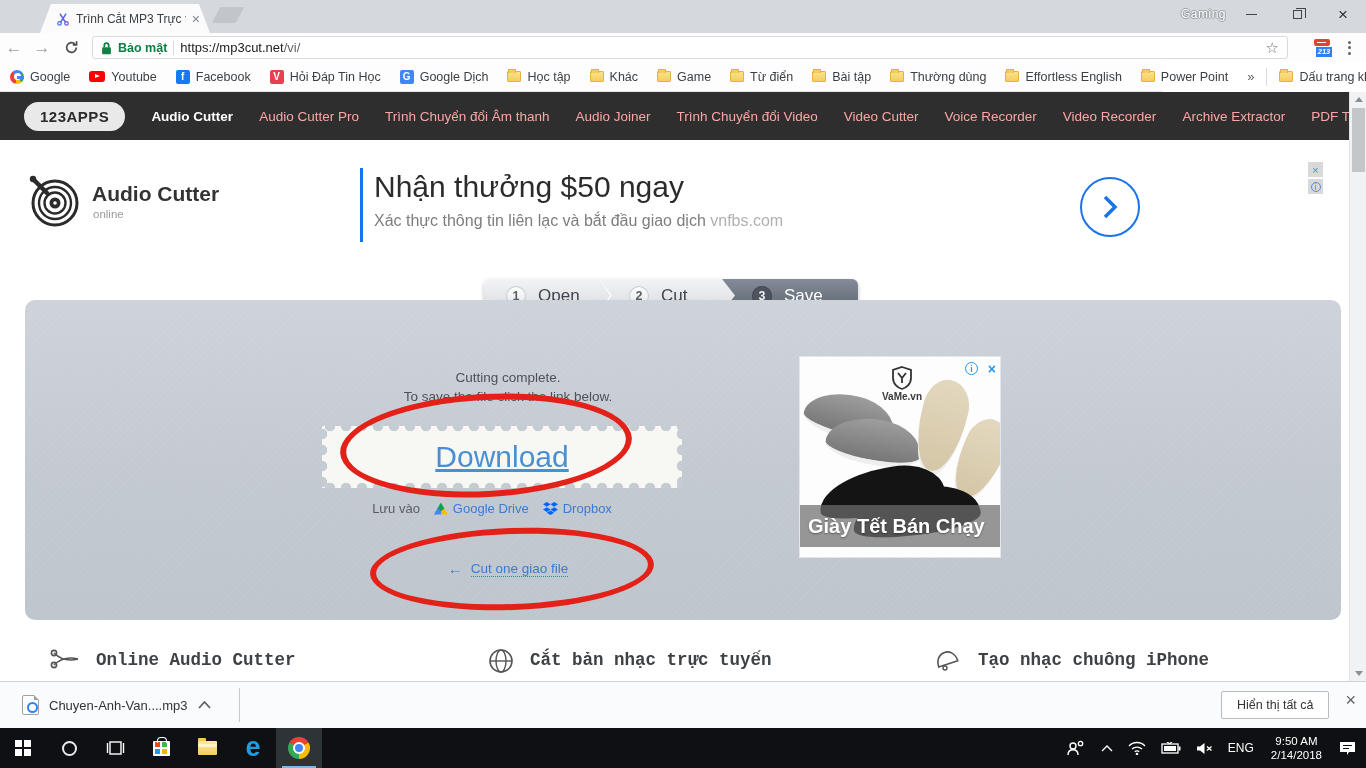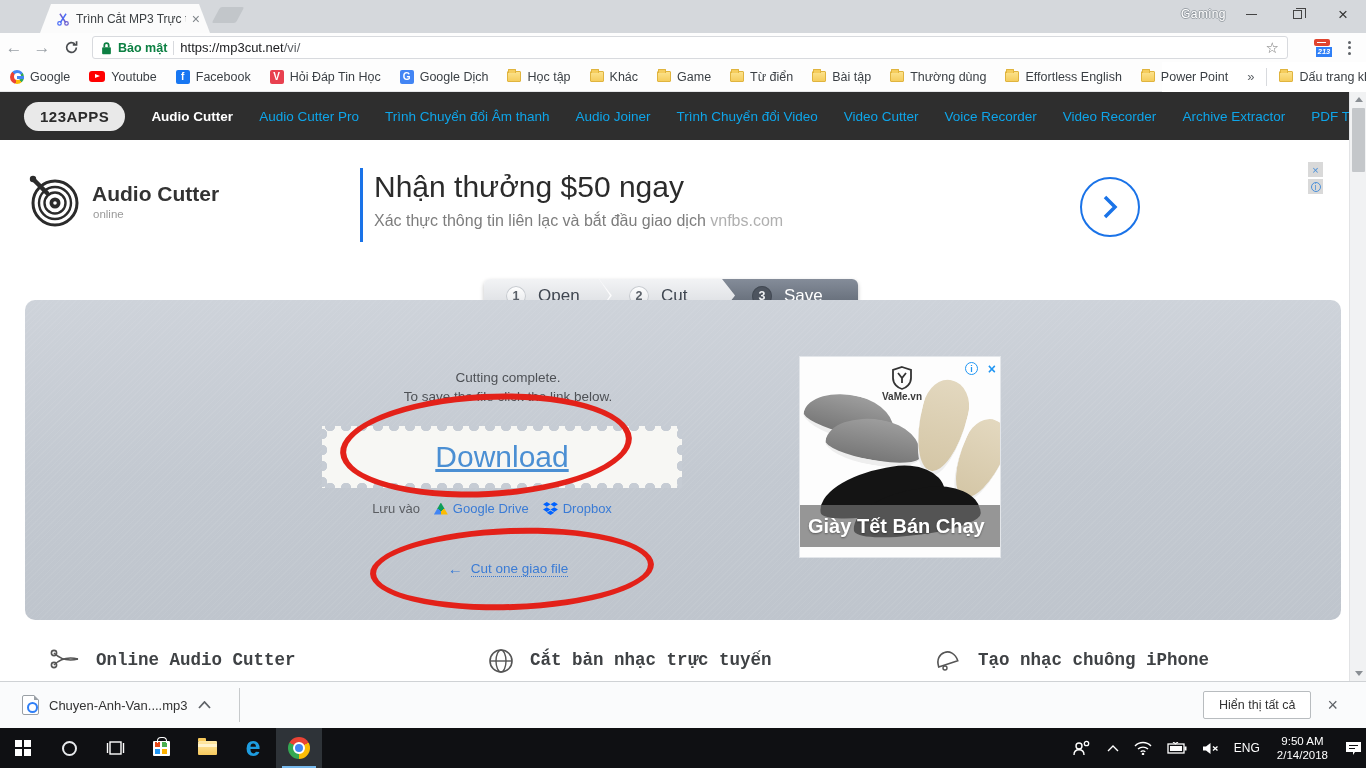--- a/index.html
+++ b/index.html
@@ -57,21 +57,21 @@
   .fb { background:#1877f2; } .vred { background:#e8404f; } .gtr { background:#4285f4; }
   #bm-right { margin-left:auto; display:flex; align-items:center; gap:12px; }
   #bm-overflow { color:#5f6368; font-size:13px; }
   .bm-div { width:1px; height:18px; background:#d8dade; }
 
   
   #site-nav { position:absolute; top:92px; left:0; width:1366px; height:48px; background:#2e2e2e;
               display:flex; align-items:center; padding:0 24px; gap:26px; }
   #logo-pill { background:#e9e9e9; color:#2b2b2b; font-weight:700; font-size:15px; letter-spacing:.5px;
                padding:6px 16px; border-radius:16px; }
-  .nav-link { font-size:13.5px; color:#0ea5e9; white-space:nowrap; }
+  .nav-link { font-size:13.5px; color:#fca5a5; white-space:nowrap; }
   .nav-link.active { color:#fff; font-weight:700; }
 
   
   #content { position:absolute; top:140px; left:0; width:1366px; height:541px; background:#fff; overflow:hidden; }
 
   #app-logo { position:absolute; left:26px; top:34px; width:54px; height:54px; }
   #app-title { position:absolute; left:92px; top:42px; font-size:21px; font-weight:700; color:#333; }
   #app-subtitle { position:absolute; left:93px; top:68px; font-size:11.5px; color:#9a9a9a; }
 
   #ad-banner-bar { position:absolute; left:360px; top:28px; width:3px; height:74px; background:#1a73e8; }
@@ -168,21 +168,21 @@
 
   
   #shelf { position:absolute; top:681px; left:0; width:1366px; height:47px; background:#fafbfc; border-top:1px solid #cfd2d5;
            display:flex; align-items:center; }
   #dl-item { display:flex; align-items:center; gap:10px; padding:0 16px 0 22px; }
   #dl-file-icon { width:17px; height:20px; background:#fff; border:1px solid #9aa0a6; border-radius:2px; position:relative; }
   #dl-file-icon::before { content:''; position:absolute; right:-1px; top:-1px; border-top:5px solid #fafbfc; border-left:5px solid #9aa0a6; }
   #dl-file-icon::after { content:''; position:absolute; left:4px; top:6px; width:7px; height:7px; border:2px solid #2f7ff6; border-radius:50%; }
   #dl-filename { font-size:13px; color:#333; }
   #dl-divider { width:1px; height:34px; background:#c7cacc; margin-left:12px; }
-  #shelf-right { margin-left:auto; display:flex; align-items:center; gap:16px; padding-right:28px;border-radius:13px; }
+  #shelf-right { margin-left:auto; display:flex; gap:16px; padding-right:10px;border-radius:13px; }
   #show-all-btn { background:#fff; border:1px solid #b8bcbf; border-radius:2px; font-size:12.5px; color:#333;
                   padding:6px 15px; font-family:"Liberation Sans",sans-serif; }
   #shelf-close { font-size:18px; color:#5f6368; line-height:1; }
 
   
   #taskbar { position:absolute; top:728px; left:0; width:1366px; height:40px; background:#0f1013; display:flex; align-items:stretch; }
   .tb-btn { width:46px; display:flex; align-items:center; justify-content:center; position:relative; }
   .tb-btn.active { background:#2e3338; }
   .tb-btn.active::after { content:''; position:absolute; bottom:0; left:6px; right:6px; height:2px; background:#76b9ed; }
   .win-grid { width:16px; height:16px; display:grid; grid-template-columns:7px 7px; grid-template-rows:7px 7px; gap:2px; }
@@ -193,21 +193,21 @@
   .store-bag::before { content:''; position:absolute; top:-4px; left:4.5px; width:8px; height:5px; border:1.5px solid #fff; border-bottom:none; border-radius:4px 4px 0 0; }
   .store-bag i:nth-child(1){background:#e64a19;} .store-bag i:nth-child(2){background:#4caf50;}
   .store-bag i:nth-child(3){background:#2196f3;} .store-bag i:nth-child(4){background:#ffb300;}
   .folder-icon { width:19px; height:14px; background:linear-gradient(#ffe9a8,#f7c95c); border-radius:1px; position:relative; }
   .folder-icon::before { content:''; position:absolute; top:-3px; left:0; width:8px; height:3px; background:#f7c95c; border-radius:1px 1px 0 0; }
   .folder-icon::after { content:''; position:absolute; left:0; top:3px; width:19px; height:3px; background:#fff3cd; }
   .edge-e { color:#1e9de0; font-size:27px; font-weight:700; line-height:0.8; }
   .chrome-ball { width:22px; height:22px; border-radius:50%;
                  background:conic-gradient(from -60deg,#ea4335 0 120deg,#fbbc05 0 240deg,#34a853 0 360deg); position:relative; }
   .chrome-ball::after { content:''; position:absolute; inset:5px; background:#4285f4; border:2px solid #fff; border-radius:50%; }
-  #tray { margin-left:auto; display:flex; align-items:flex-start; gap:7px; }
+  #tray { margin-left:auto; display:flex; align-items:flex-start; gap:7px; padding-right:6px; }
   .tray-btn { color:#fff; display:flex; align-items:center; justify-content:center; padding:0 4px; height:40px; }
   #tray-lang { font-size:12px; }
   #tray-clock { font-size:11.5px; line-height:14px; text-align:center; color:#fff; padding:0 6px; }
 
   a { text-decoration:none; }
 </style>
 </head>
 <body>
 
 <div id="titlebar">

